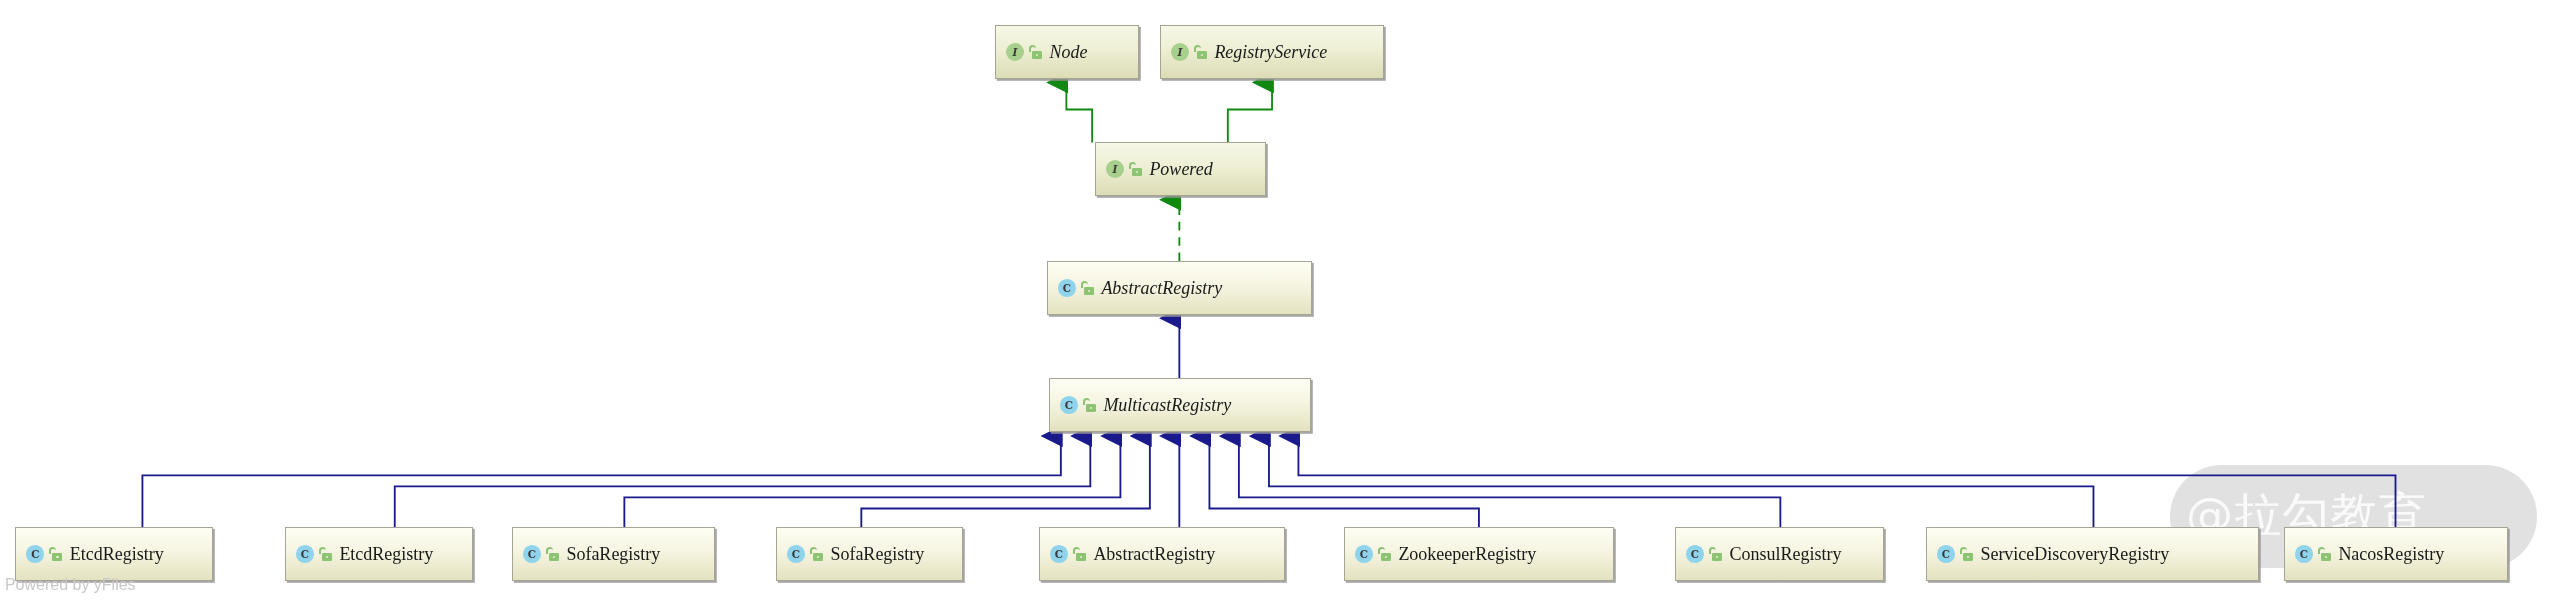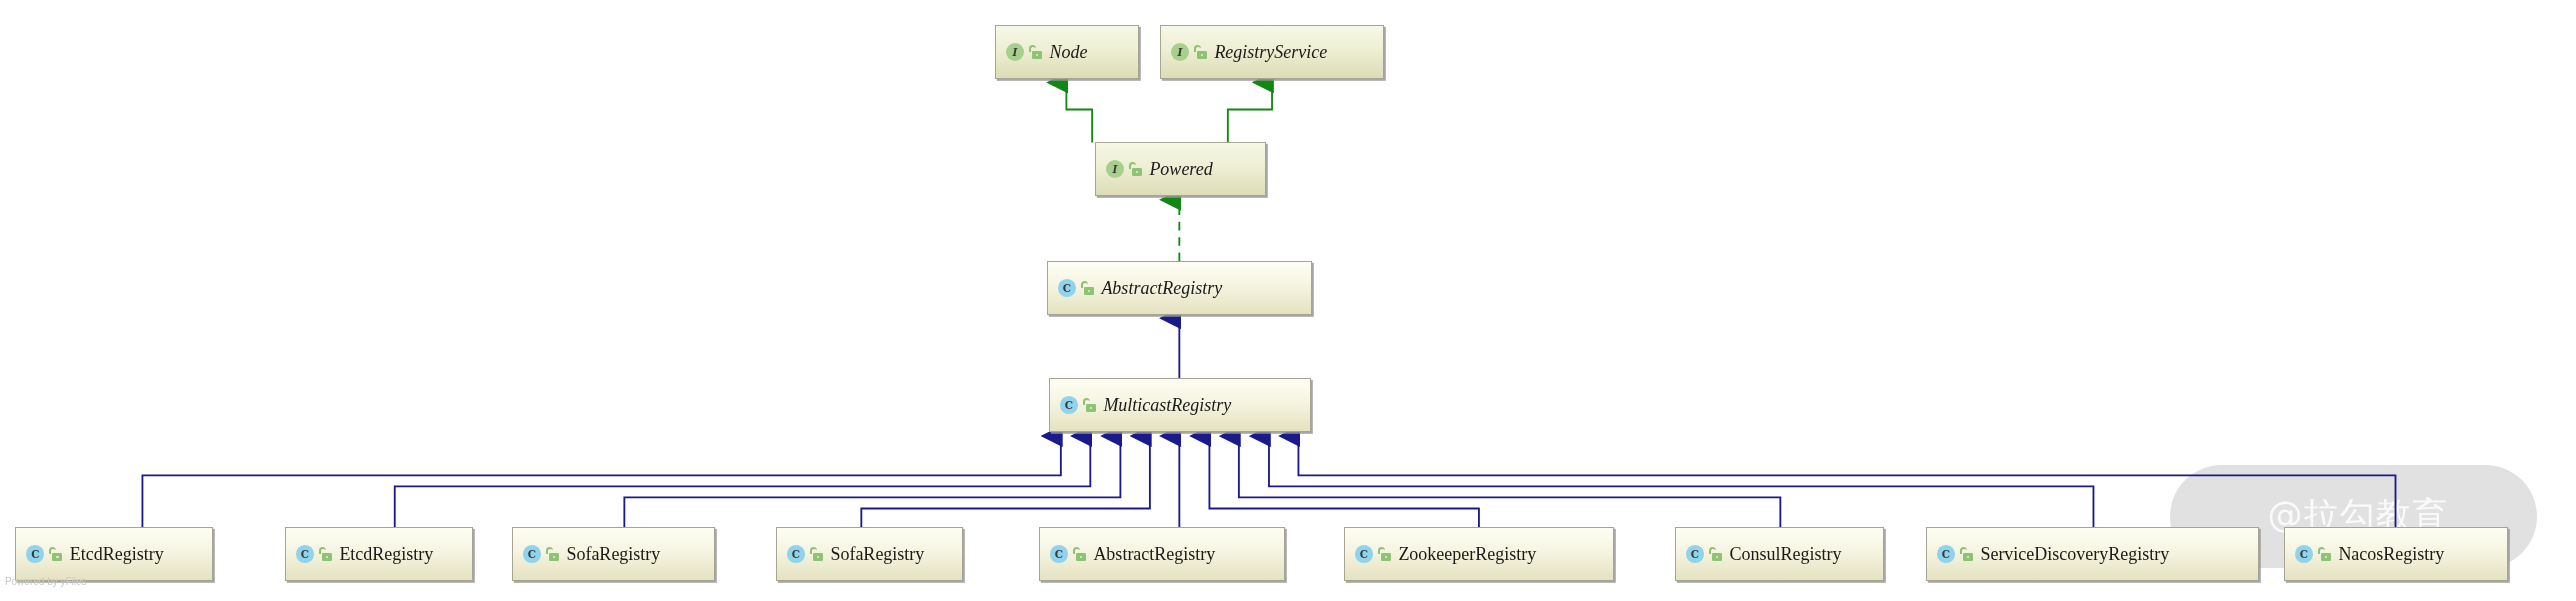--- a/index.html
+++ b/index.html
@@ -41,24 +41,23 @@
     border-radius: 52px;
     opacity: 0.72;
   }
   .wm-text {
     position: absolute;
     left: 2186px;
     top: 481px;
     width: 344px;
     height: 68px;
     color: #ffffff;
-    font-size: 35px;
+    font-size: 47px;
     letter-spacing: 1.2px;
     line-height: 68px;
-    text-align: center;
     opacity: 0.85;
     font-family: "DejaVu Sans", sans-serif;
     white-space: nowrap;
   }
   .node {
     position: absolute;
     box-sizing: border-box;
     border: 0.6px solid #a6a593;
     background: linear-gradient(to bottom, #fdfdf3 0%, #f7f6e4 40%, #e4e2c0 100%);
     box-shadow: 1.8px 1.8px 0 0 rgba(150,150,150,0.85);
@@ -137,21 +136,21 @@
     font-family: Liberation Serif, serif;
   }
   .node.iface .node-label,
   .node.abstract .node-label {
     font-style: italic;
   }
   #yfiles {
     position: absolute;
     left: 4.9px;
     top: 576px;
-    font-size: 10px;
+    font-size: 16px;
     color: #c9c9c9;
     font-family: "Liberation Sans", sans-serif;
     white-space: nowrap;
   }
 </style>
 </head>
 <body>
 
 <div id="canvas">
 

